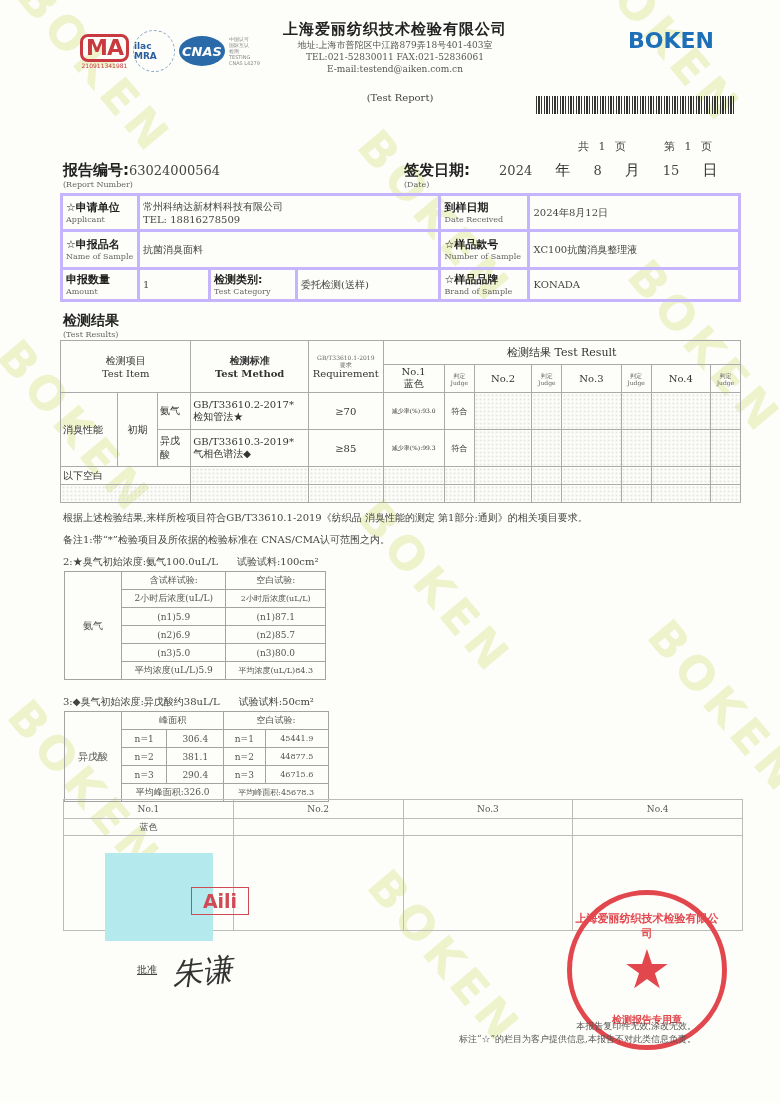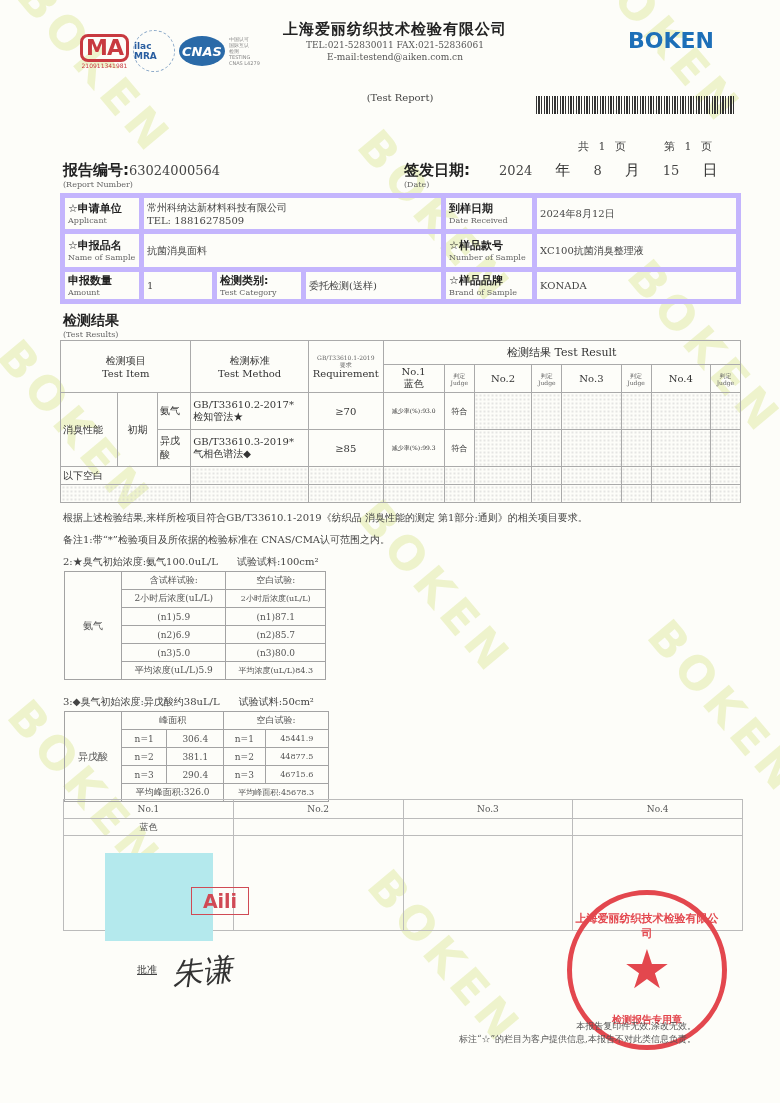--- a/index.html
+++ b/index.html
@@ -29,21 +29,21 @@
   .pages{left:578px;top:139px;font-size:11px;color:#444;word-spacing:6px;}
   .rn{left:63px;top:160px;}
   .rn-label{font-family:"DejaVu Sans",sans-serif;font-weight:bold;font-size:15px;color:#222;}
   .rn-val{font-size:13px;color:#444;}
   .small-en{font-size:8px;color:#666;}
   .date{left:404px;top:160px;}
   .date-val{font-size:13px;color:#444;margin-left:24px;}
   .date-unit{font-family:"DejaVu Sans",sans-serif;font-size:15px;color:#333;margin:0 18px;}
   table{border-collapse:collapse;}
   .info{left:60px;top:193px;width:681px;border:1.5px solid #555;}
-  .info td{border:5px solid #c4b5fd;padding:1px 3px;font-size:10px;vertical-align:middle;}
+  .info td{border:3px solid #c4b5fd;padding:1px 3px;font-size:10px;vertical-align:middle;}
   .lbl{font-family:"DejaVu Sans",sans-serif;font-weight:bold;font-size:11px;color:#222;display:block;line-height:13px;}
   .lbl-en{font-size:8px;color:#666;display:block;line-height:11px;}
   .val{font-size:10px;color:#444;margin-top:42px;}
   .sec{left:63px;top:312px;}
   .sec-title{font-family:"DejaVu Sans",sans-serif;font-weight:bold;font-size:14px;color:#222;}
   .res{left:60px;top:340px;width:681px;border:1.5px solid #555;}
   .res td{border:1px solid #aaa;font-size:10px;text-align:center;vertical-align:middle;padding:1px 2px;}
   .res .left{text-align:left;}
   .dot{background-image:radial-gradient(#c8c8c8 0.6px,transparent 0.8px);background-size:4px 4px;}
   .tiny{font-size:6px;color:#666;display:block;line-height:7px;}
@@ -88,20 +88,21 @@
     <div>中国认可</div>
     <div>国际互认</div>
     <div>检测</div>
     <div>TESTING</div>
     <div>CNAS L4279</div>
   </div>
 </div>
 
 <div class="abs company">
   <div class="company-name">上海爱丽纺织技术检验有限公司</div>
+  <div class="company-line">地址:上海市普陀区中江路879弄18号401-403室</div>
   <div class="company-line">TEL:021-52830011 FAX:021-52836061</div>
   <div class="company-line">E-mail:testend@aiken.com.cn</div>
 </div>
 
 <div class="abs boken">BOKEN</div>
 
 <div class="abs title">
   <div class="title-en">(Test Report)</div>
 </div>
 
@@ -187,21 +188,21 @@
   <div class="small-en">(Test Results)</div>
 </div>
 
 <table class="abs res">
   <tbody>
       <tr style="height:24px;">
     <td colspan="3" rowspan="2" style="width:136px;">
           <div>检测项目</div>
           <div>Test Item</div>
         </td>
-    <td rowspan="2" style="width:118px;">
+    <td rowspan="2" style="width:118px;font-weight:bold;">
           <div>检测标准</div>
           <div>Test Method</div>
         </td>
     <td rowspan="2" style="width:70px;">
           <span class="tiny">GB/T33610.1-2019</span>
           <span class="tiny">要求</span>
           <div>Requirement</div>
         </td>
     <td colspan="8" style="border-left:1.5px solid #555;font-size:11px;">检测结果 Test Result</td>
   </tr>

